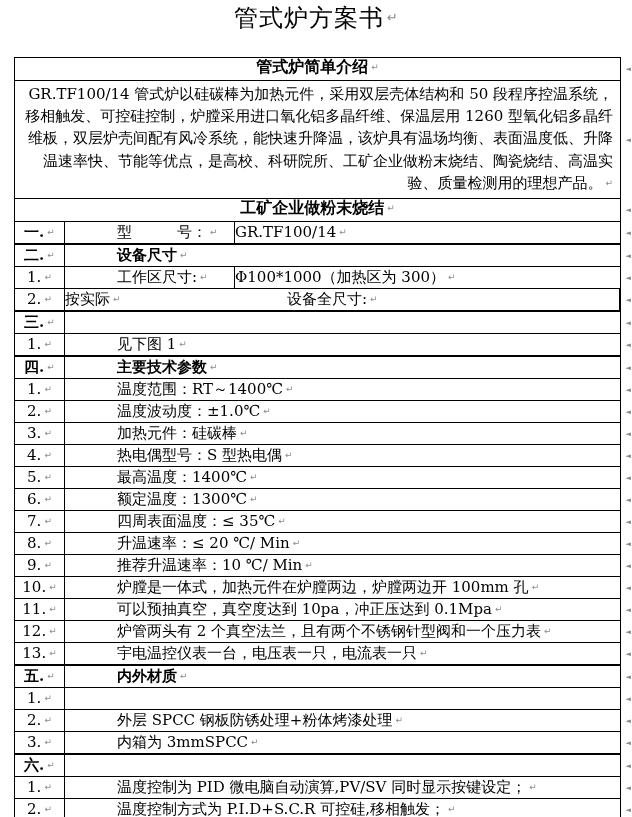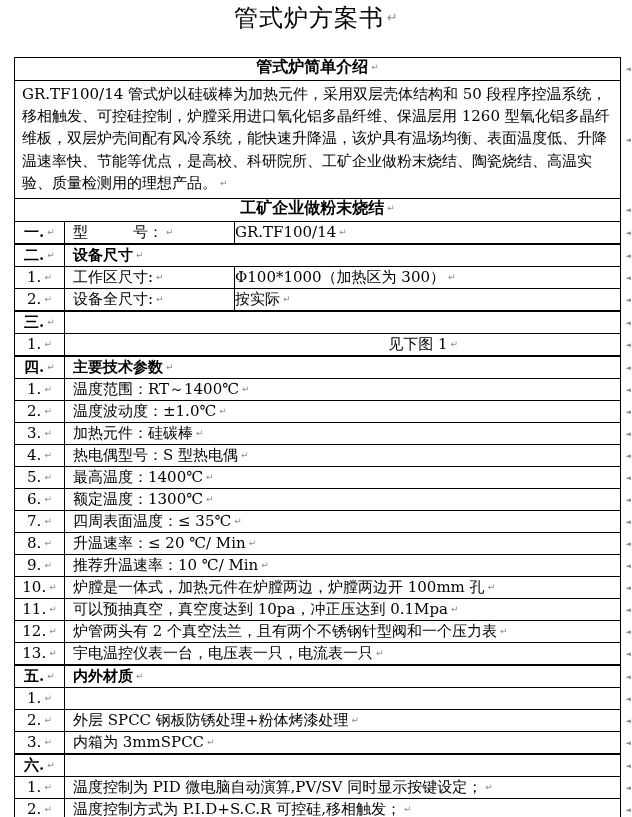--- a/index.html
+++ b/index.html
@@ -57,35 +57,35 @@
     text-align:center;
     font-weight:bold;
     font-size:16px;
     height:22px;
     line-height:18px;
     white-space:nowrap;
   }
   .intro-body{
     padding:2px 7px 4px 7px;
     line-height:22.2px;
-    text-align:left;
+    text-align:right;
   }
   .grid-kv{display:grid;grid-template-columns:50px 170px 1fr;}
   .grid-wide{display:grid;grid-template-columns:50px 1fr;}
   .cell{height:21px;line-height:21px;white-space:nowrap;overflow:visible;}
   .cell.num{
     text-align:center;
     border-right:1px solid #000;
   }
-  .cell.label{padding-left:8px;}
+  .cell.label{padding-left:8px;margin-left:44px;}
   .grid-kv .cell.label{border-right:1px solid #000;}
   .cell.value{text-align:left;}
   .section .cell{font-weight:bold;}
   .numbold{font-weight:bold;}
-  .fig-inner{width:385px;text-align:right;}
+  .fig-inner{width:385px;text-align:left;}
 </style>
 </head>
 <body>
 
 <div class="title-wrap">
   <h1 class="doc-title">管式炉方案书</h1><span class="cm">↵</span>
 </div>
 
 <div class="doc-table" id="spec-table">
 
@@ -116,22 +116,22 @@
       <span class="re">◄</span>
     </div>
     <div class="trow grid-kv">
       <div class="cell num">1.<span class="cm">↵</span></div>
       <div class="cell label">工作区尺寸:<span class="cm">↵</span></div>
       <div class="cell value">Φ100*1000（加热区为 300）<span class="cm">↵</span></div>
       <span class="re">◄</span>
     </div>
     <div class="trow grid-kv">
       <div class="cell num">2.<span class="cm">↵</span></div>
+      <div class="cell value">按实际<span class="cm">↵</span></div>
       <div class="cell label">设备全尺寸:<span class="cm">↵</span></div>
-      <div class="cell value">按实际<span class="cm">↵</span></div>
       <span class="re">◄</span>
     </div>
     <div class="trow grid-wide section thick">
       <div class="cell num numbold">三.<span class="cm">↵</span></div>
       <span class="re">◄</span>
     </div>
     <div class="trow grid-wide figure">
       <div class="cell num">1.<span class="cm">↵</span></div>
       <div class="cell label">
         <div class="fig-inner">见下图 1<span class="cm">↵</span></div>

